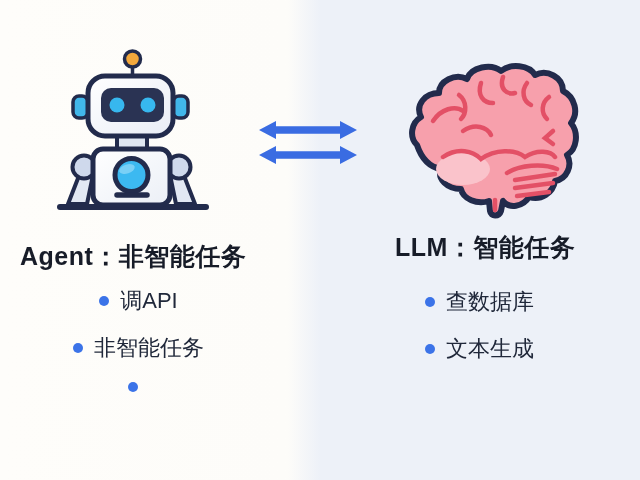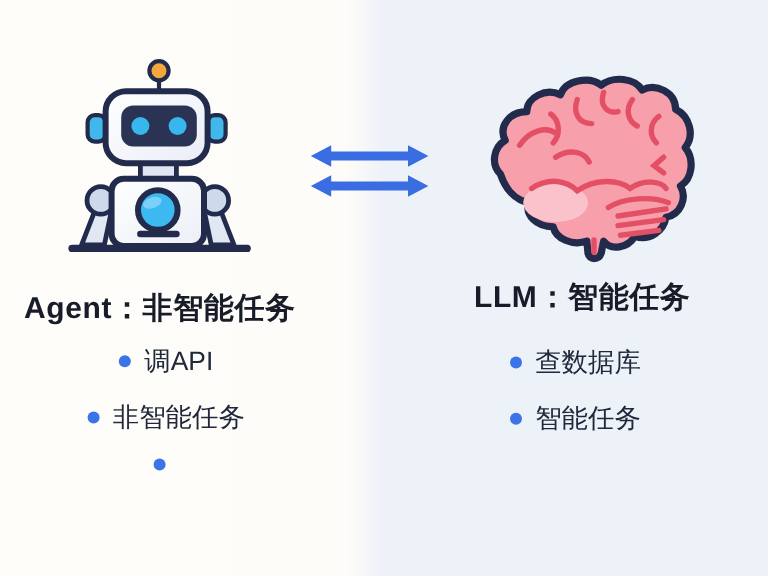--- a/index.html
+++ b/index.html
@@ -146,17 +146,17 @@
     </li>
   </ul>
 
   <ul class="bullet-list list-right">
     <li class="bullet-item">
       <span class="bullet-dot"></span>
       <span class="item-label">查数据库</span>
     </li>
     <li class="bullet-item">
       <span class="bullet-dot"></span>
-      <span class="item-label">智能任务</span>
+      <span class="item-label">文本生成</span>
     </li>
   </ul>
 
 </div>
 
 </body></html>

